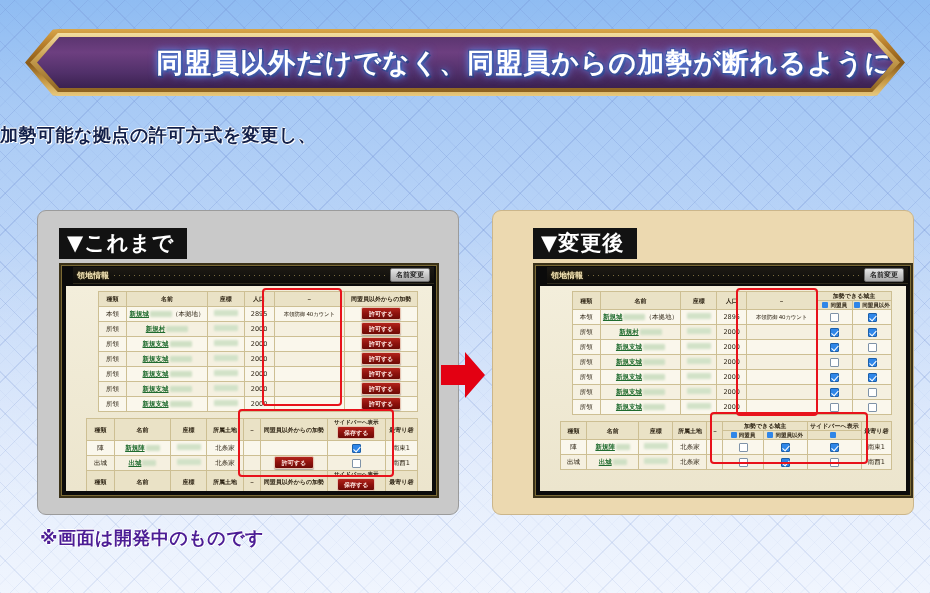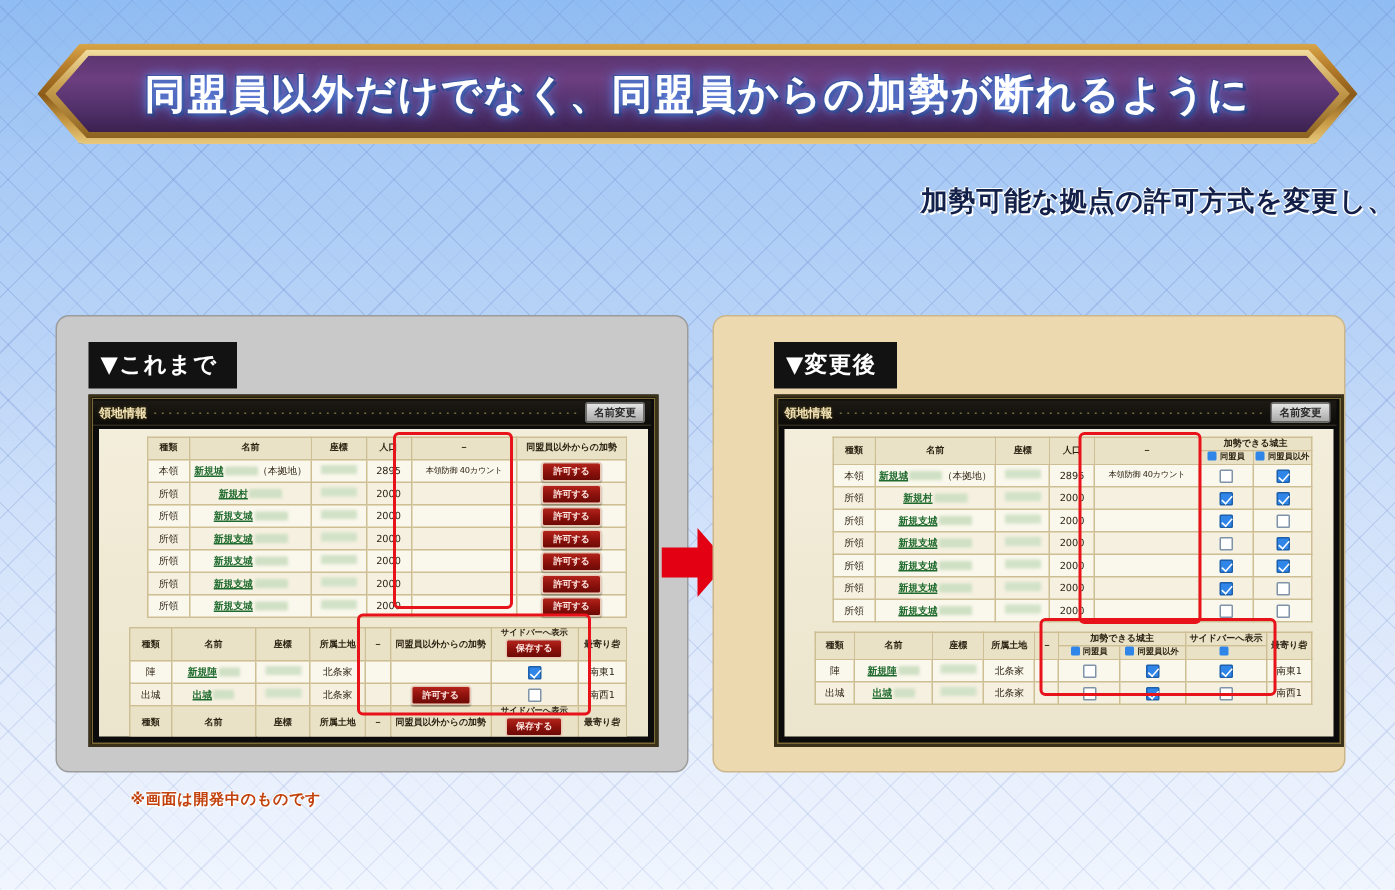--- a/index.html
+++ b/index.html
@@ -38,75 +38,75 @@
   }
   .banner-mid {
     position:absolute; left:5px; top:4px; right:5px; bottom:4px;
     background: linear-gradient(180deg,#f2dda0 0%, #caa152 40%, #8d621f 100%);
     clip-path: polygon(0% 50%, 3.2% 0%, 96.8% 0%, 100% 50%, 96.8% 100%, 3.2% 100%);
   }
   .banner-inner {
     position:absolute; left:12px; top:8px; right:12px; bottom:8px;
     background: linear-gradient(180deg, #5b3570 0%, #6d3f80 30%, #51306a 70%, #3b2150 100%);
     clip-path: polygon(0% 50%, 2.6% 0%, 97.4% 0%, 100% 50%, 97.4% 100%, 2.6% 100%);
-    display:flex; align-items:center; justify-content:center;
+    display:flex; align-items:center; justify-content:flex-end;
   }
   .banner-text {
     color: #ffffff;
     font-size: 27px;
     font-weight: bold;
     letter-spacing: 1px;
     white-space: nowrap;
     text-shadow:
        0 0 6px #6f8fe8, 0 0 10px #4a6fd6,
        2px 2px 0 #23306b, -1px -1px 0 #23306b,
        1px -1px 0 #23306b, -1px 1px 0 #23306b;
   }
 
   
   .subhead {
     position:absolute; left:0; right:0; top:120px;
-    text-align:right; color:#13204a;
+    text-align:left; color:#13204a;
     font-weight:bold;
   }
   .subhead .l1 { font-size: 18px; line-height: 30px; letter-spacing:.5px;
     text-shadow: 1px 1px 0 #ffffff, -1px 0 0 #ffffff, 0 -1px 0 #fff; }
   .subhead .l2 { font-size: 18px; line-height: 34px; letter-spacing:.5px;
     text-shadow: 1px 1px 0 #ffffff, -1px 0 0 #ffffff, 0 -1px 0 #fff; }
 
   
   .panel {
     position:absolute; top:210px; width:422px; height:305px;
     border-radius: 9px;
     border: 1px solid #9b9b9b;
   }
   .panel.before { left:37px; background:#c9c9c9; }
-  .panel.after  { left:475px; background:#ecd9b0; border-color:#cbb68b; }
+  .panel.after  { left:492px; background:#ecd9b0; border-color:#cbb68b; }
 
   .tag {
     position:absolute; top:17px; left:21px;
     padding: 3px 13px 4px 8px;
     background:#121212;
-    color:#ffffff; font-weight:bold; font-size:15px;
+    color:#ffffff; font-weight:bold; font-size:21px;
     letter-spacing:1px; line-height:24px;
     white-space:nowrap;
   }
   .panel.after .tag { left:40px; }
 
   
   .screen {
     position:absolute; left:21px; top:52px; width:380px; height:235px;
     background:#0b0b0b;
     border:2px solid #3a3118;
     box-shadow: inset 0 0 0 1px #7b6a35;
   }
   .panel.after .screen { left:40px; }
 
   .screen-head {
-    height:17px; margin:2px 3px 0 1px;
+    height:17px; margin:2px 3px 0 12px;
     background: linear-gradient(180deg,#1d1a14 0%, #0d0c09 100%);
     display:flex; align-items:center; gap:3px; padding:0 4px;
     border-bottom:1px solid #2e2a1d;
   }
   .screen-title {
     color:#f2e4b8; font-size:8px; font-weight:bold; white-space:nowrap;
     text-shadow: 0 0 2px #6d5a20;
     filter: blur(.25px);
   }
   .dots { flex:1; height:1px;
@@ -211,24 +211,23 @@
 
   
   .arrow {
     position:absolute; left:441px; top:352px; width:44px; height:46px;
   }
   .arrow svg { display:block; }
 
   
   .note {
     position:absolute; left:40px; top:526px;
-    font-size:10px; font-weight:bold; color:#c2410c;
+    font-size:18px; font-weight:bold; color:#4c1d95;
     letter-spacing:.5px;
     text-shadow: 1px 1px 0 #ffffff, -1px 0 0 #fff, 0 -1px 0 #fff;
-    margin-left: 47px;
   }
 </style>
 </head>
 <body>
 
 <div class="bg-pattern"></div>
 <div class="bg-fade"></div>
 
 <div class="banner-wrap">
   <div class="banner-outer"></div>

